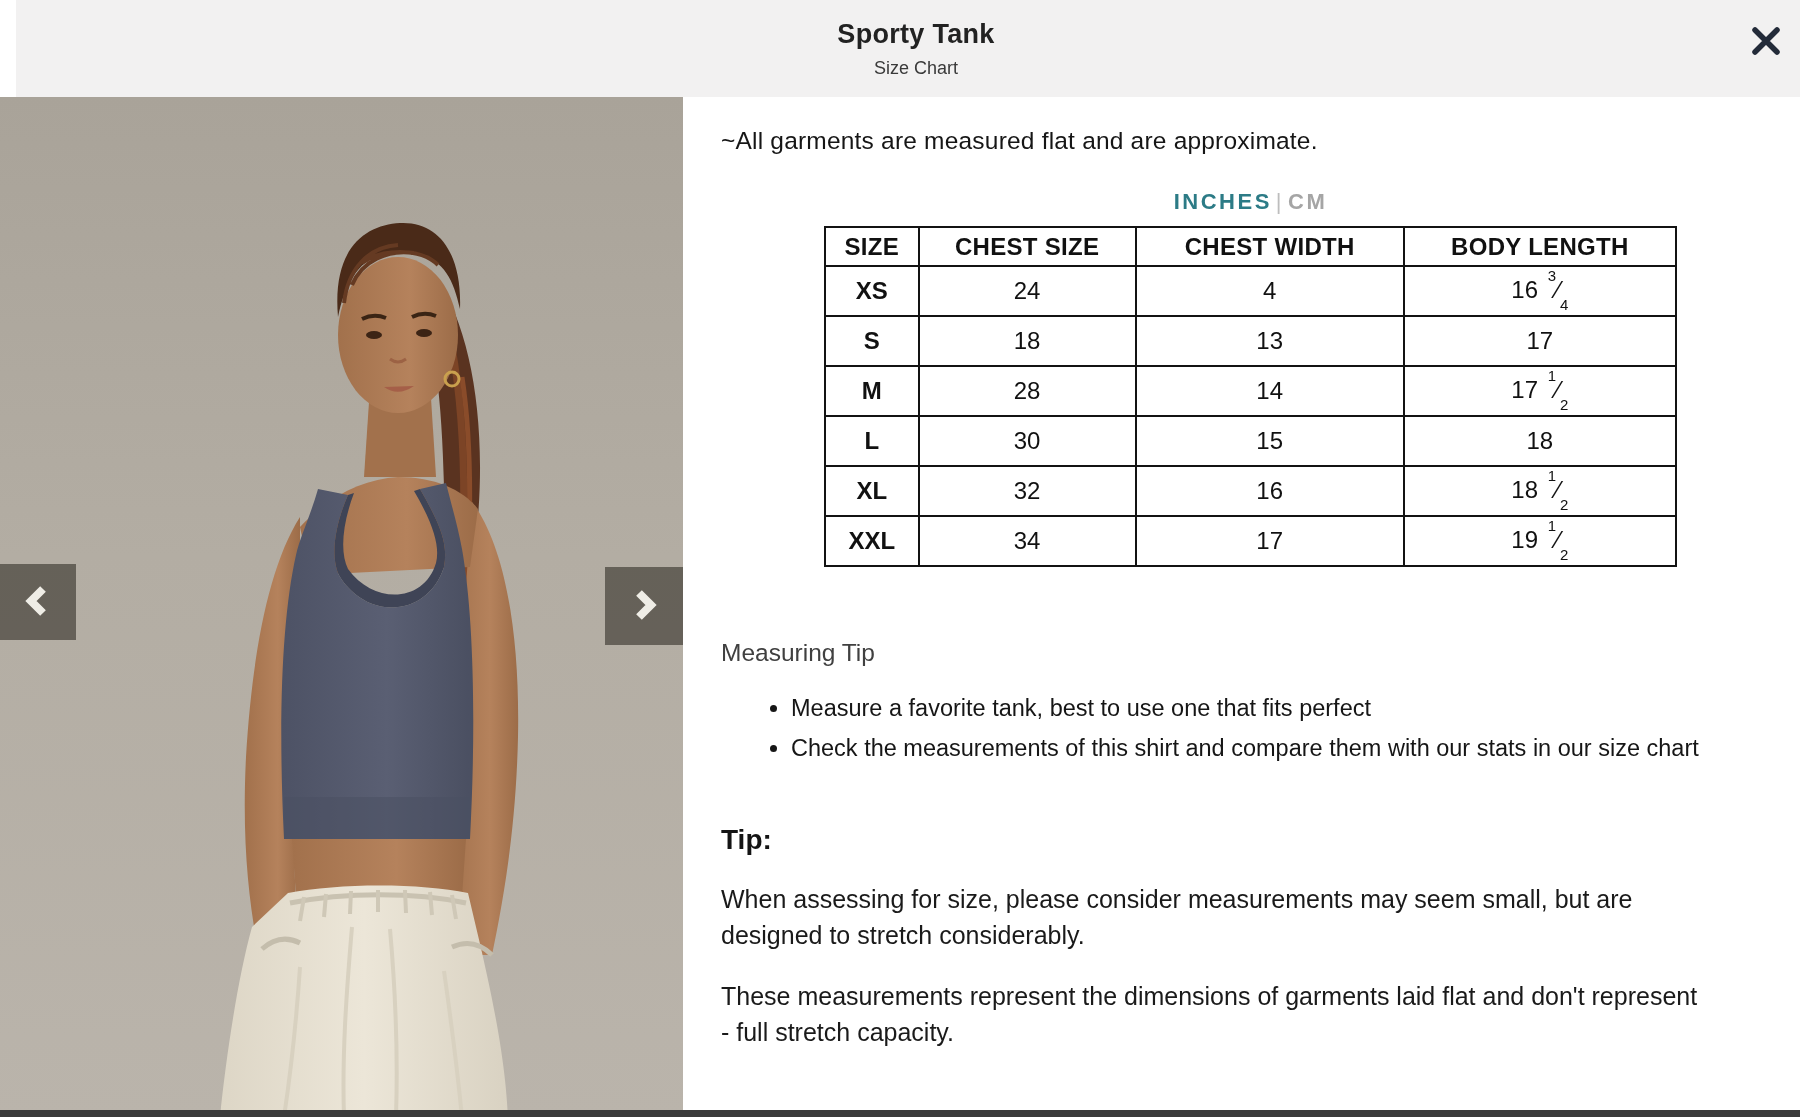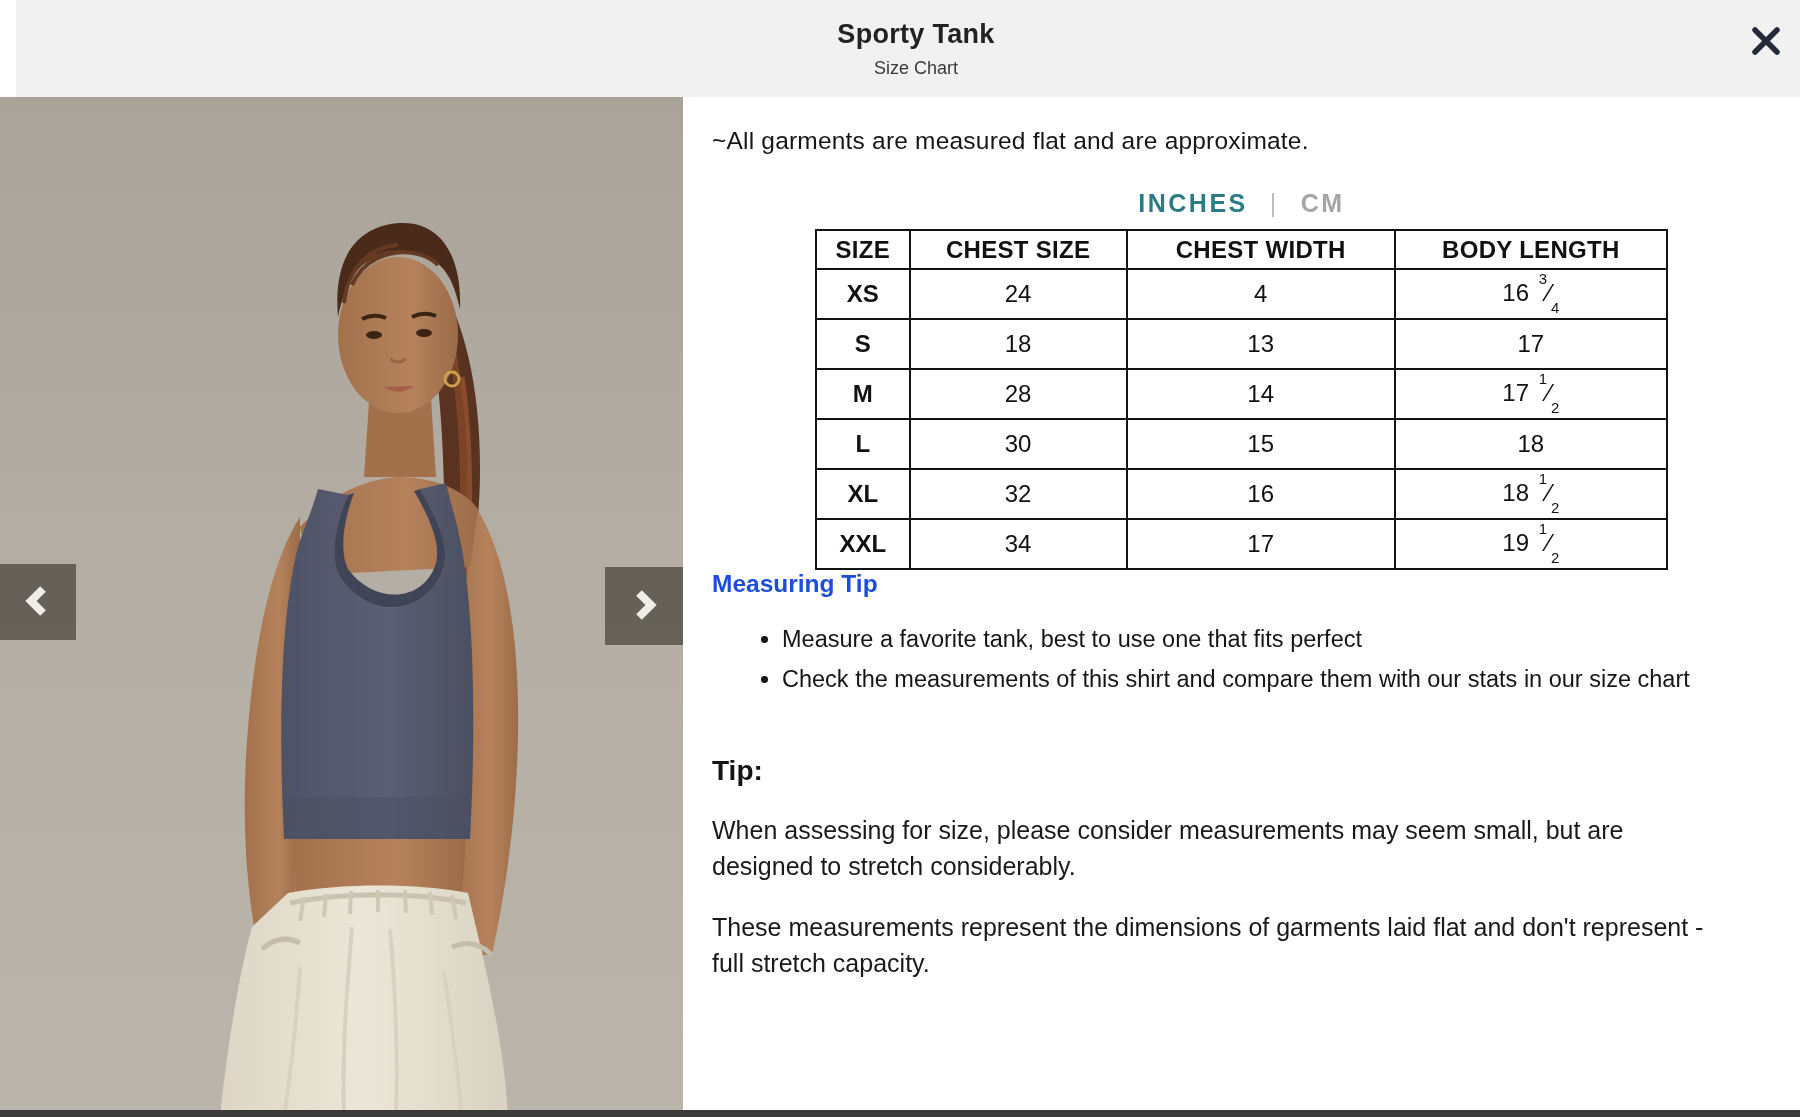--- a/index.html
+++ b/index.html
@@ -23,47 +23,47 @@
   
   .main{position:absolute;top:97px;left:0;width:1800px;height:1020px;display:flex;}
   .photo-pane{position:relative;width:683px;height:1020px;flex:0 0 683px;overflow:hidden;}
   .photo-pane svg.photo{display:block;}
   .carousel-btn{
     position:absolute;border:none;cursor:pointer;padding:0;
     background:rgba(84,80,72,0.82);display:flex;align-items:center;justify-content:center;
   }
   .carousel-prev{left:0;top:467px;width:76px;height:76px;}
   .carousel-next{left:605px;top:470px;width:78px;height:78px;}
-  .content{flex:1;position:relative;padding:30px 95px 0 29px;box-sizing:border-box;}
+  .content{flex:1;position:relative;padding:30px 95px 0 38px;box-sizing:border-box;}
   .intro{font-size:24.5px;color:#161616;letter-spacing:.2px;}
   
   .table-wrap{width:853px;margin-left:103px;margin-top:34px;}
   .unit-toggle{
-    display:flex;justify-content:center;align-items:center;gap:22px;
-    font-size:25px;letter-spacing:2.5px;margin-bottom:11px;font-weight:600;
+    display:flex;justify-content:center;align-items:center;gap:4px;
+    font-size:22px;letter-spacing:2.5px;margin-bottom:11px;font-weight:600;
   }
   .unit-inches{color:#2c7b86;cursor:pointer;}
   .unit-sep{color:#bdbdbd;font-weight:400;}
   .unit-cm{color:#a5a5a5;cursor:pointer;}
   table.size-table{border-collapse:collapse;width:853px;table-layout:fixed;}
   .size-table th,.size-table td{
     border:2px solid #131313;text-align:center;vertical-align:middle;
     font-size:24px;color:#111;padding:0 4px;
   }
   .size-table th{height:37px;font-weight:bold;letter-spacing:.3px;}
   .size-table td{height:48px;}
   .size-table td.size-col{font-weight:bold;}
   .col-size{width:11%;}
   .col-chest-size{width:25.5%;}
   .col-chest-width{width:31.5%;}
   .col-body-length{width:32%;}
   td.frac sup{font-size:15px;position:relative;top:-8px;margin-left:3px;}
   td.frac sub{font-size:15px;position:relative;top:6px;}
   
-  .measuring-heading{font-size:24.5px;font-weight:bold;color:#1d4ed8;}
+  .measuring-heading{font-size:24.5px;font-weight:normal;margin-top:72px;color:#404040;}
   .tip-bullets{margin:28px 0 0 0;padding-left:70px;}
   .tip-bullets li{font-size:23.5px;margin-bottom:13px;color:#161616;}
   .tip-heading{font-size:28px;font-weight:bold;margin-top:62px;color:#141414;}
   .tip-paragraph{font-size:25px;line-height:1.42;margin-top:26px;max-width:1000px;color:#1a1a1a;}
   
   .bottom-strip{position:absolute;left:0;bottom:0;width:1800px;height:7px;background:#3a3a3a;z-index:6;}
 </style>
 </head>
 <body>
 

